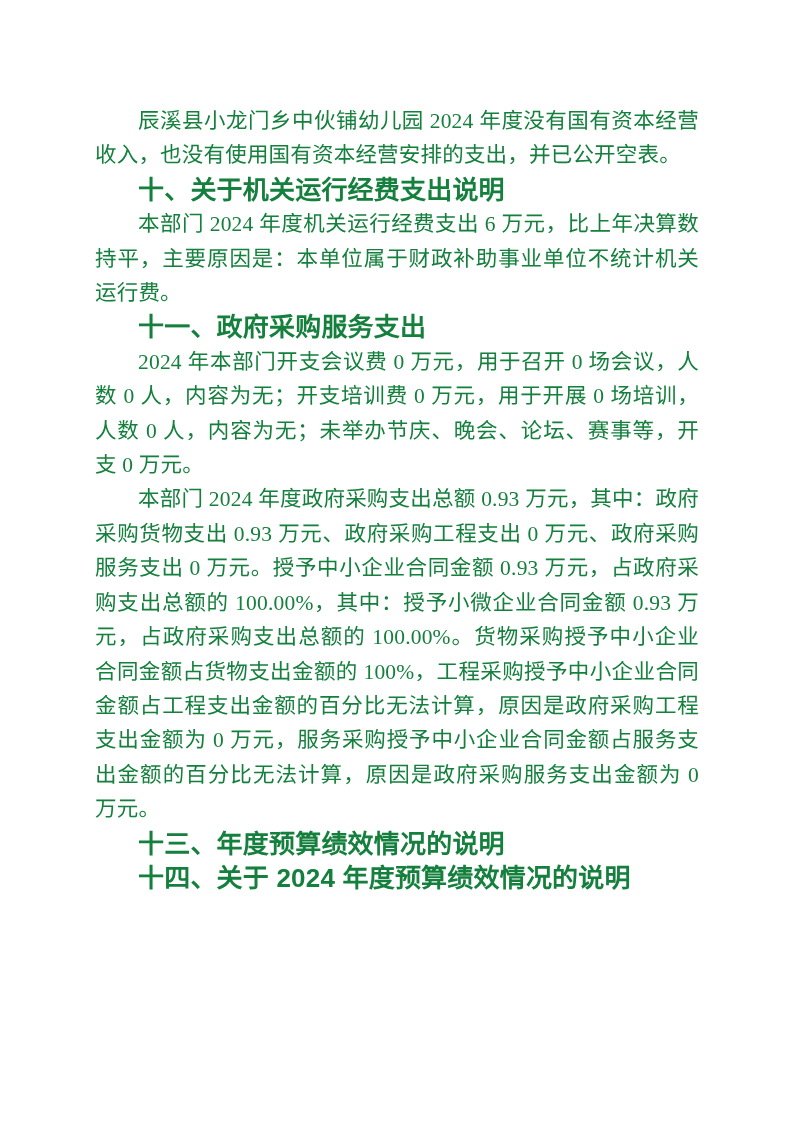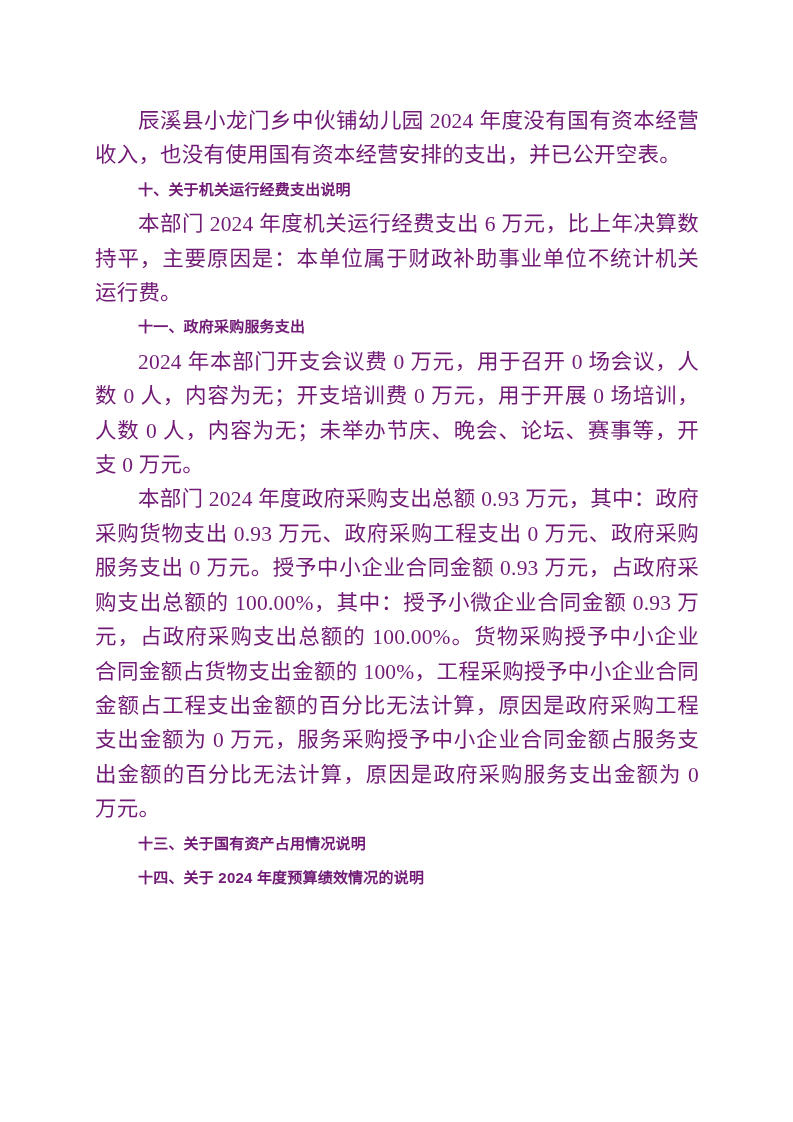--- a/index.html
+++ b/index.html
@@ -6,41 +6,41 @@
     margin: 0;
     padding: 0;
     background: #ffffff;
   }
   .page {
     position: relative;
     width: 793px;
     height: 1122px;
     margin: 0 auto;
     background: #ffffff;
-    color: #701a75;
+    color: #15803d;
     box-sizing: border-box;
     padding: 104px 94px 0 95px;
     overflow: hidden;
     font-family: "Liberation Serif", "DejaVu Serif", serif;
     font-size: 21.5px;
     line-height: 34.4px;
   }
   .para {
     margin: 0;
     text-indent: 43px;
     text-align: justify;
     text-justify: inter-character;
     letter-spacing: 0.2px;
   }
   .heading {
     margin: 0;
     text-indent: 43px;
     font-family: "Liberation Sans", "DejaVu Sans", sans-serif;
     font-weight: 700;
-    font-size: 15px;
+    font-size: 26px;
     line-height: 34.4px;
     letter-spacing: 0.2px;
   }
 </style>
 </head>
 <body>
 
 <div class="page">
   <p class="para">辰溪县小龙门乡中伙铺幼儿园 2024 年度没有国有资本经营收入，也没有使用国有资本经营安排的支出，并已公开空表。</p>
 
@@ -48,18 +48,18 @@
 
   <p class="para">本部门 2024 年度机关运行经费支出 6 万元，比上年决算数持平，主要原因是：本单位属于财政补助事业单位不统计机关运行费。</p>
 
   <h2 class="heading">十一、政府采购服务支出</h2>
 
   <p class="para">2024 年本部门开支会议费 0 万元，用于召开 0 场会议，人数 0 人，内容为无；开支培训费 0 万元，用于开展 0 场培训，人数 0 人，内容为无；未举办节庆、晚会、论坛、赛事等，开支 0 万元。</p>
 
 
   <p class="para">本部门 2024 年度政府采购支出总额 0.93 万元，其中：政府采购货物支出 0.93 万元、政府采购工程支出 0 万元、政府采购服务支出 0 万元。授予中小企业合同金额 0.93 万元，占政府采购支出总额的 100.00%，其中：授予小微企业合同金额 0.93 万元，占政府采购支出总额的 100.00%。货物采购授予中小企业合同金额占货物支出金额的 100%，工程采购授予中小企业合同金额占工程支出金额的百分比无法计算，原因是政府采购工程支出金额为 0 万元，服务采购授予中小企业合同金额占服务支出金额的百分比无法计算，原因是政府采购服务支出金额为 0 万元。</p>
 
-  <h2 class="heading">十三、关于国有资产占用情况说明</h2>
+  <h2 class="heading">十三、年度预算绩效情况的说明</h2>
 
 
   <h2 class="heading">十四、关于 2024 年度预算绩效情况的说明</h2>
 
 </div>
 
 </body></html>

